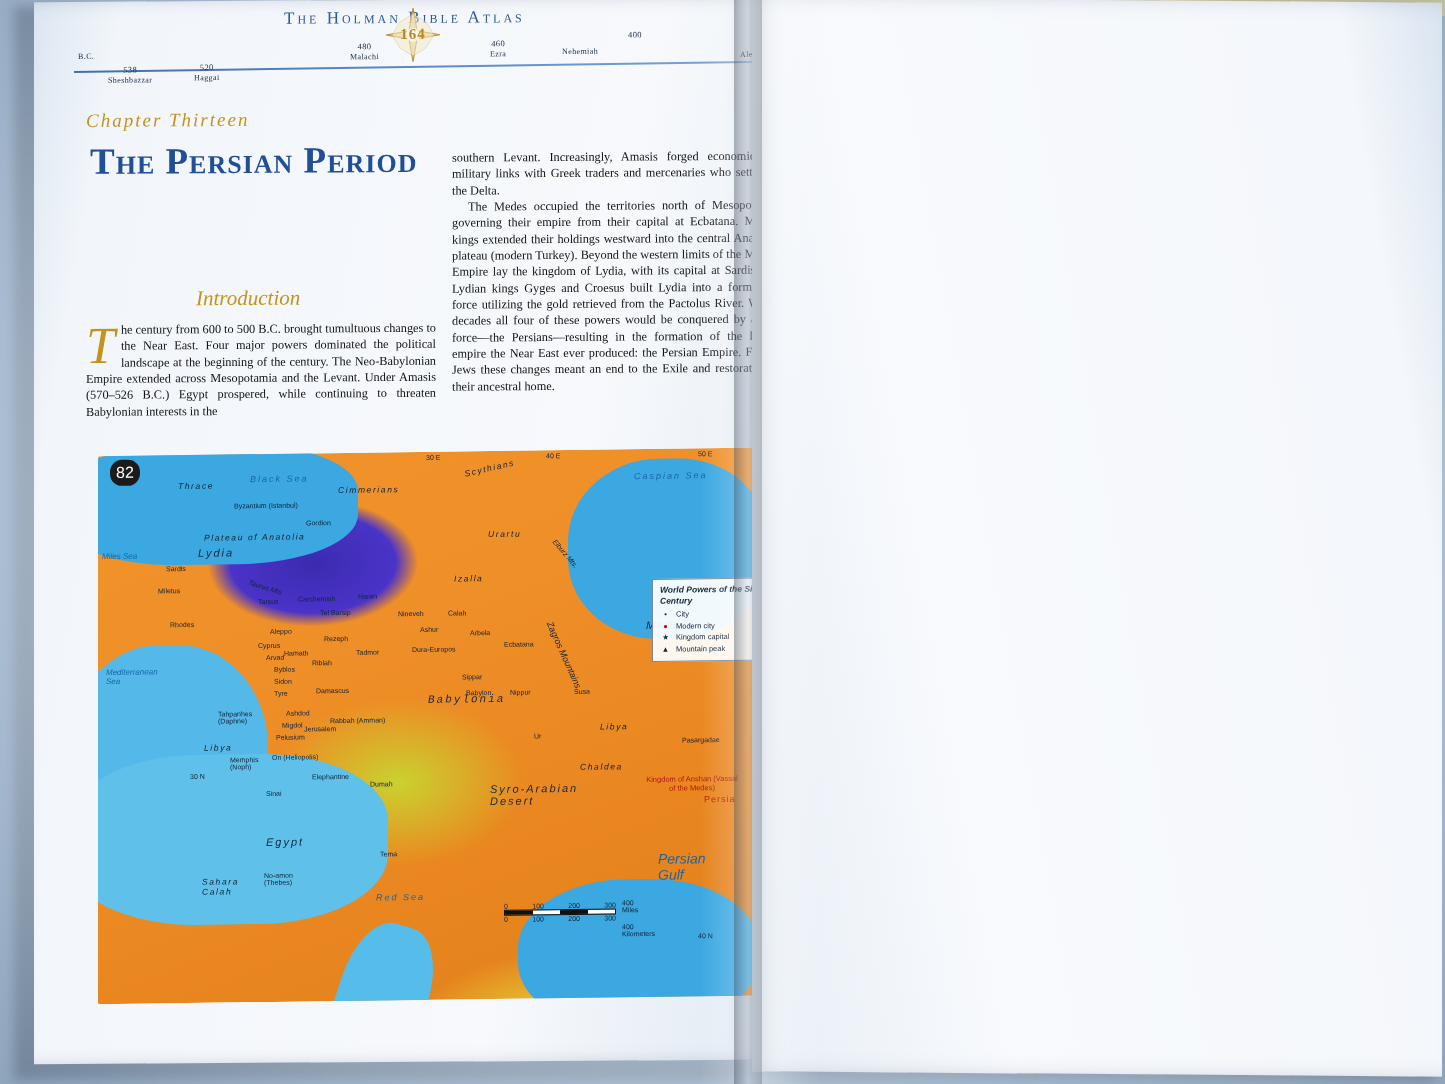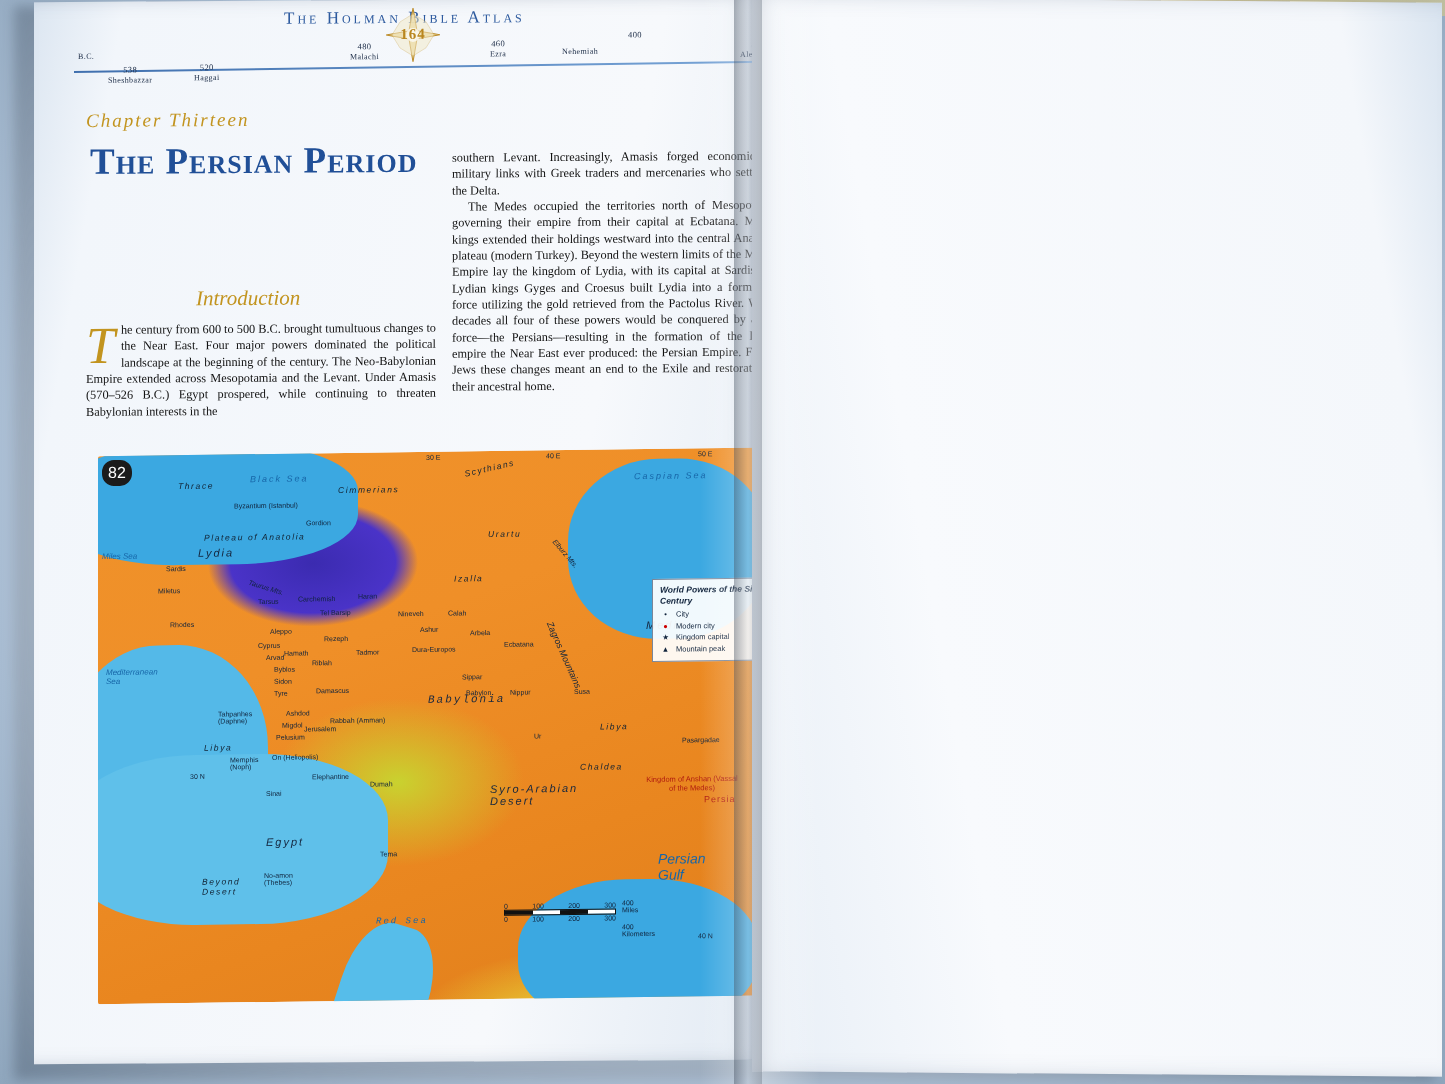--- a/index.html
+++ b/index.html
@@ -146,45 +146,45 @@
 
     <div class="map map82">
 
       <div class="sea" style="left:-40px;top:-10px;width:300px;height:120px;border-radius:40%;background:#3ba8e1;"></div>
       <div class="sea" style="left:470px;top:10px;width:200px;height:180px;border-radius:45%;background:#3ba8e1;"></div>
       <div class="sea" style="left:-30px;top:190px;width:200px;height:230px;border-radius:45%;background:#54b9e8;"></div>
       <div class="sea" style="left:-30px;top:300px;width:320px;height:170px;border-radius:40%;background:#5fc0ea;"></div>
       <div class="sea" style="left:420px;top:430px;width:240px;height:150px;border-radius:45%;background:#3ba8e1;"></div>
       <div class="sea2" style="left:236px;top:470px;width:90px;height:170px;border-radius:40%;transform:rotate(18deg);background:#56bdea;"></div>
 
-      <div class="mapnum" style="left:4px;top:4px;border-radius:12px;">82</div>
+      <div class="mapnum" style="left:12px;top:4px;border-radius:12px;">82</div>
 
       <div class="mlabel reg wht" style="left:80px;top:26px;">Thrace</div>
       <div class="mlabel reg" style="left:240px;top:32px;">Cimmerians</div>
       <div class="mlabel reg" style="left:366px;top:12px;transform:rotate(-12deg)">Scythians</div>
       <div class="mlabel reg wht" style="left:106px;top:78px;">Plateau of Anatolia</div>
       <div class="mlabel big wht" style="left:100px;top:92px;">Lydia</div>
       <div class="mlabel reg" style="left:390px;top:78px;">Urartu</div>
       <div class="mlabel reg" style="left:356px;top:122px;">Izalla</div>
       <div class="mlabel big" style="left:548px;top:170px;">Media</div>
       <div class="mlabel big" style="left:330px;top:242px;font-family:Liberation Mono, monospace;">Babylonia</div>
       <div class="mlabel reg" style="left:482px;top:312px;">Chaldea</div>
       <div class="mlabel reg" style="left:502px;top:272px;">Libya</div>
       <div class="mlabel big" style="left:392px;top:332px;width:90px;white-space:normal;">Syro-Arabian Desert</div>
       <div class="mlabel big" style="left:168px;top:382px;">Egypt</div>
       <div class="mlabel reg" style="left:106px;top:288px;">Libya</div>
-      <div class="mlabel reg" style="left:104px;top:422px;width:50px;white-space:normal;">Beyond Desert</div>
+      <div class="mlabel reg" style="left:104px;top:422px;width:50px;white-space:normal;">Sahara Calah</div>
       <div class="mlabel red" style="left:546px;top:326px;width:96px;white-space:normal;font-size:7.5px;text-align:center;">Kingdom of Anshan (Vassal of the Medes)</div>
       <div class="mlabel red" style="left:606px;top:346px;font-size:9px;letter-spacing:1px;">Persia</div>
 
       <div class="mlabel blu" style="left:152px;top:20px;letter-spacing:2px;font-size:9px;">Black Sea</div>
       <div class="mlabel blu" style="left:536px;top:22px;letter-spacing:2px;font-size:9px;">Caspian Sea</div>
       <div class="mlabel blu" style="left:8px;top:212px;width:56px;white-space:normal;font-size:8px;">Mediterranean Sea</div>
       <div class="mlabel blu" style="left:4px;top:96px;font-size:8px;">Miles Sea</div>
-      <div class="mlabel blu" style="left:278px;top:464px;font-size:9px;letter-spacing:2px;font-family:Liberation Mono, monospace;">Red Sea</div>
+      <div class="mlabel blu" style="left:278px;top:440px;font-size:9px;letter-spacing:2px;">Red Sea</div>
       <div class="mlabel blu" style="left:560px;top:402px;width:40px;white-space:normal;font-size:14px;">Persian Gulf</div>
 
       <div class="mlabel" style="left:150px;top:130px;transform:rotate(18deg);font-style:italic;">Taurus Mts.</div>
       <div class="mlabel" style="left:430px;top:200px;transform:rotate(66deg);font-style:italic;font-size:9px;">Zagros Mountains</div>
       <div class="mlabel" style="left:450px;top:100px;transform:rotate(50deg);font-style:italic;">Elburz Mts.</div>
 
       <div class="mlabel" style="left:136px;top:48px;">Byzantium (Istanbul)</div>
       <div class="mlabel" style="left:68px;top:110px;">Sardis</div>
       <div class="mlabel" style="left:60px;top:132px;">Miletus</div>
       <div class="mlabel" style="left:72px;top:166px;">Rhodes</div>

